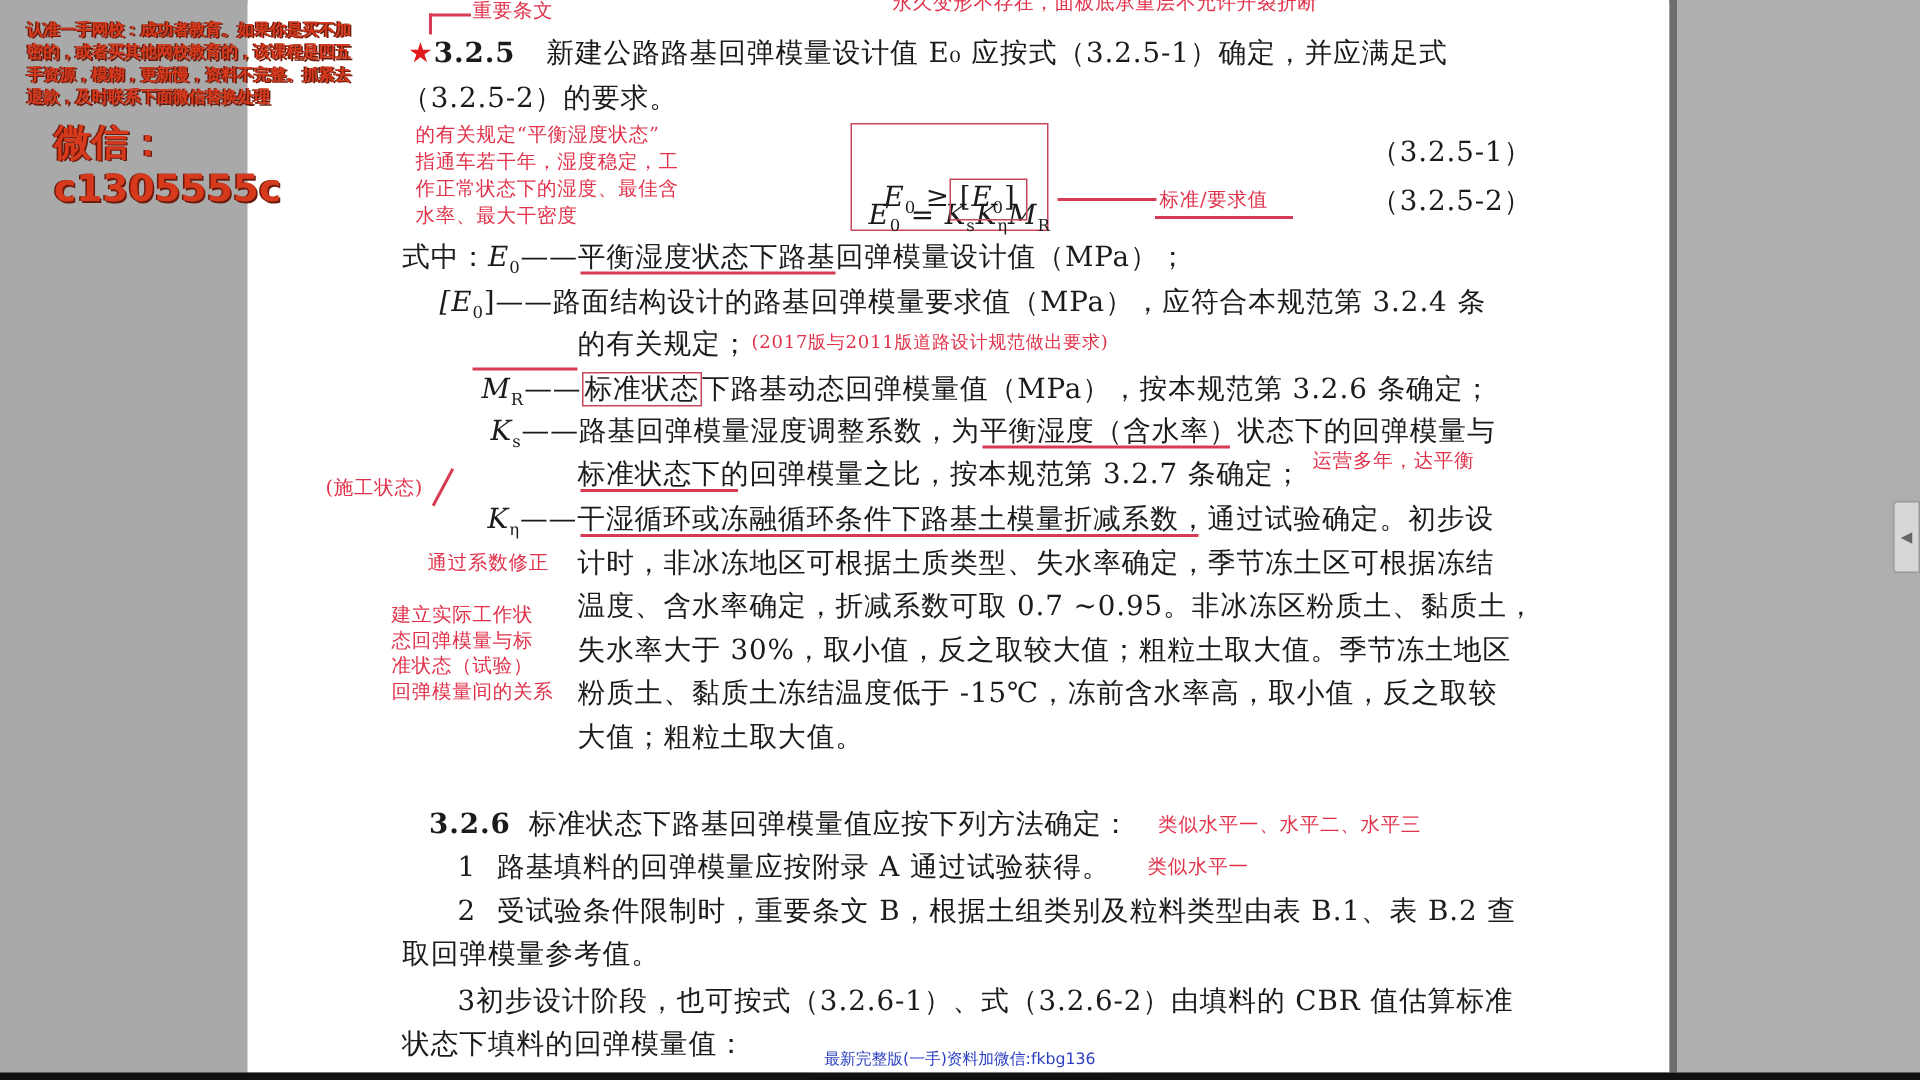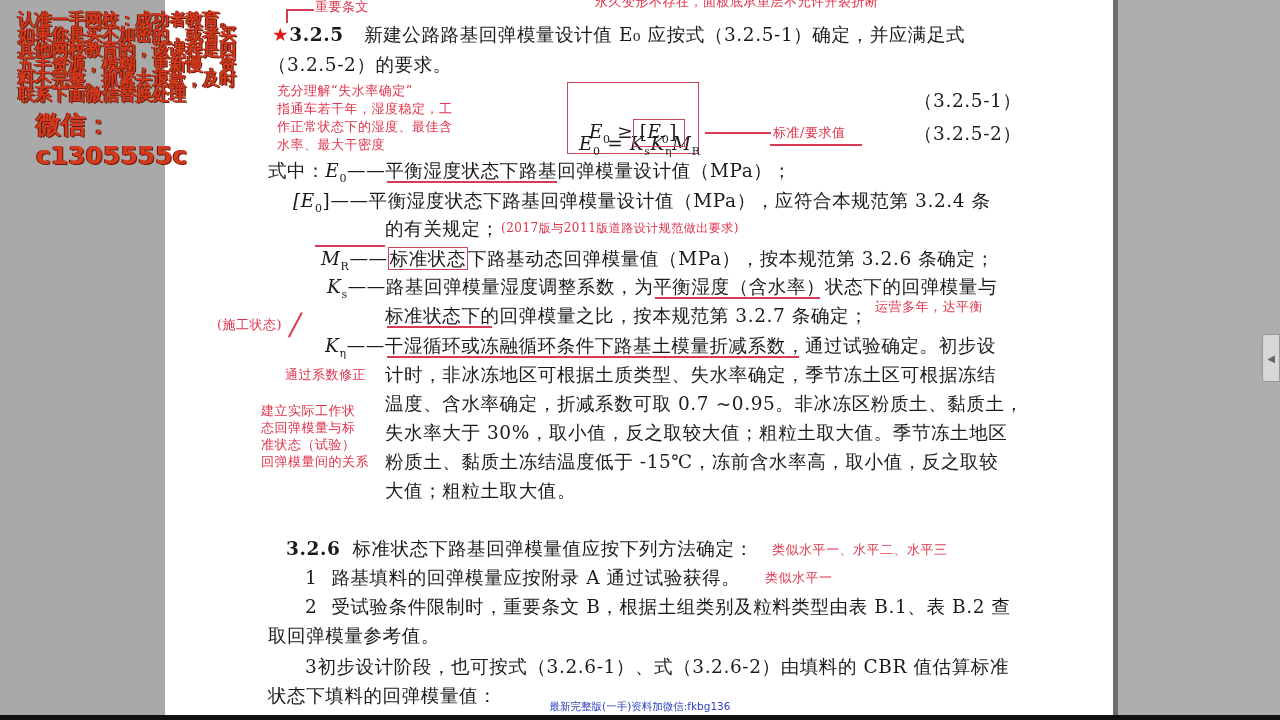--- a/index.html
+++ b/index.html
@@ -17,21 +17,21 @@
   .bottom-bar { position:absolute; left:0; top:715px; width:1280px; height:5px; background:#111; }
   .topline { position:absolute; left:0; top:0; width:1280px; height:2px; background:#555; }
 
   .abs { position:absolute; white-space:nowrap; }
   .txt { font-size:18.5px; color:#1b1b1b; letter-spacing:0.6px; }
   .red { color:#e0324a; font-size:13px; letter-spacing:0.5px; }
   .redline { position:absolute; background:#d83b55; }
   .redbox { position:absolute; border:1.5px solid #c8475a; }
 
   .wm-box { position:absolute; left:18px; top:12px; width:225px; font-family:"DejaVu Sans","Liberation Sans",sans-serif; }
-  .wm-text { color:#d6391c; font-weight:bold; font-size:17px; line-height:15px; letter-spacing:-0.2px;
+  .wm-text { color:#d6391c; font-weight:bold; font-size:11px; line-height:15px; letter-spacing:-0.2px;
     text-shadow: 1px 1px 0 #6b1a0c, -1px 0 0 #6b1a0c; white-space:normal; }
   .wm-wechat { color:#d6391c; font-weight:bold; font-size:25px; margin-top:6px; margin-left:18px;
     text-shadow: 1px 1px 0 #6b1a0c, -1px 0 0 #6b1a0c; font-family:"DejaVu Sans","Liberation Sans",sans-serif; }
 
   .footer-wm { position:absolute; left:540px; top:697px; width:200px; height:18px; background:#ffffff;
     color:#2b3fc0; font-size:10.5px; text-align:center; line-height:18px;
     font-family:"DejaVu Sans","Liberation Sans",sans-serif; }
 
   .collapse-btn { position:absolute; left:1262px; top:334px; width:16px; height:46px; background:#d7d7d7;
     border:1px solid #999; border-radius:3px 0 0 3px; display:flex; align-items:center; justify-content:center;
@@ -54,21 +54,21 @@
   <div class="redline" style="left:121px; top:9px; width:28px; height:1.5px;"></div>
   <div class="redline" style="left:121px; top:9px; width:1.5px; height:14px;"></div>
 
   <div class="abs txt" style="left:107px; top:22px;">
     <span style="color:#e01a1a;">★</span><b>3.2.5</b>
     <span style="margin-left:14px;margin-top:19px;">新建公路路基回弹模量设计值 E₀ 应按式（3.2.5-1）确定，并应满足式</span>
   </div>
   <div class="abs txt" style="left:103px; top:52px;">（3.2.5-2）的要求。</div>
 
   <div class="abs red" style="left:112px; top:82px; line-height:18px; white-space:normal; width:200px;">
-    <div>充分理解“失水率确定”</div>
+    <div>的有关规定“平衡湿度状态”</div>
     <div>指通车若干年，湿度稳定，工</div>
     <div>作正常状态下的湿度、最佳含</div>
     <div>水率、最大干密度</div>
   </div>
 
   <div class="redbox" style="left:402px; top:82px; width:130px; height:70px;"></div>
   <div class="abs txt" style="left:414px; top:88px;margin-top:45px;">
     <i class="m">E</i><sub>0</sub><span> = </span><i class="m">K</i><sub>s</sub><i class="m">K</i><sub>η</sub><i class="m">M</i><sub>R</sub>
   </div>
   <div class="abs txt" style="left:749px; top:88px;">（3.2.5-1）</div>
@@ -80,21 +80,21 @@
   <div class="redline" style="left:540px; top:132px; width:66px; height:1.5px;"></div>
   <div class="abs red" style="left:608px; top:124px;">标准/要求值</div>
   <div class="redline" style="left:605px; top:144px; width:92px; height:1.5px;"></div>
 
   <div class="abs txt" style="left:103px; top:158px;">
     <span>式中：</span><i class="m">E</i><sub>0</sub><span>——平衡湿度状态下路基回弹模量设计值（MPa）；</span>
   </div>
   <div class="redline" style="left:222px; top:181px; width:170px; height:1.5px;"></div>
 
   <div class="abs txt" style="left:128px; top:188px;">
-    <i class="m">[E</i><sub>0</sub><span>]</span><span>——平衡湿度状态下路基回弹模量设计值（MPa），应符合本规范第 3.2.4 条</span>
+    <i class="m">[E</i><sub>0</sub><span>]</span><span>——路面结构设计的路基回弹模量要求值（MPa），应符合本规范第 3.2.4 条</span>
   </div>
   <div class="abs txt" style="left:220px; top:216px;">的有关规定；</div>
   <div class="abs red" style="left:336px; top:220px; font-size:12px;">(2017版与2011版道路设计规范做出要求)</div>
 
   <div class="redline" style="left:150px; top:245px; width:70px; height:1.5px;"></div>
   <div class="abs txt" style="left:156px; top:246px;">
     <i class="m">M</i><sub>R</sub><span>——</span><span style="border:1.5px solid #c8475a; padding:0 1px;">标准状态</span><span>下路基动态回弹模量值（MPa），按本规范第 3.2.6 条确定；</span>
   </div>
 
   <div class="abs txt" style="left:162px; top:274px;">

